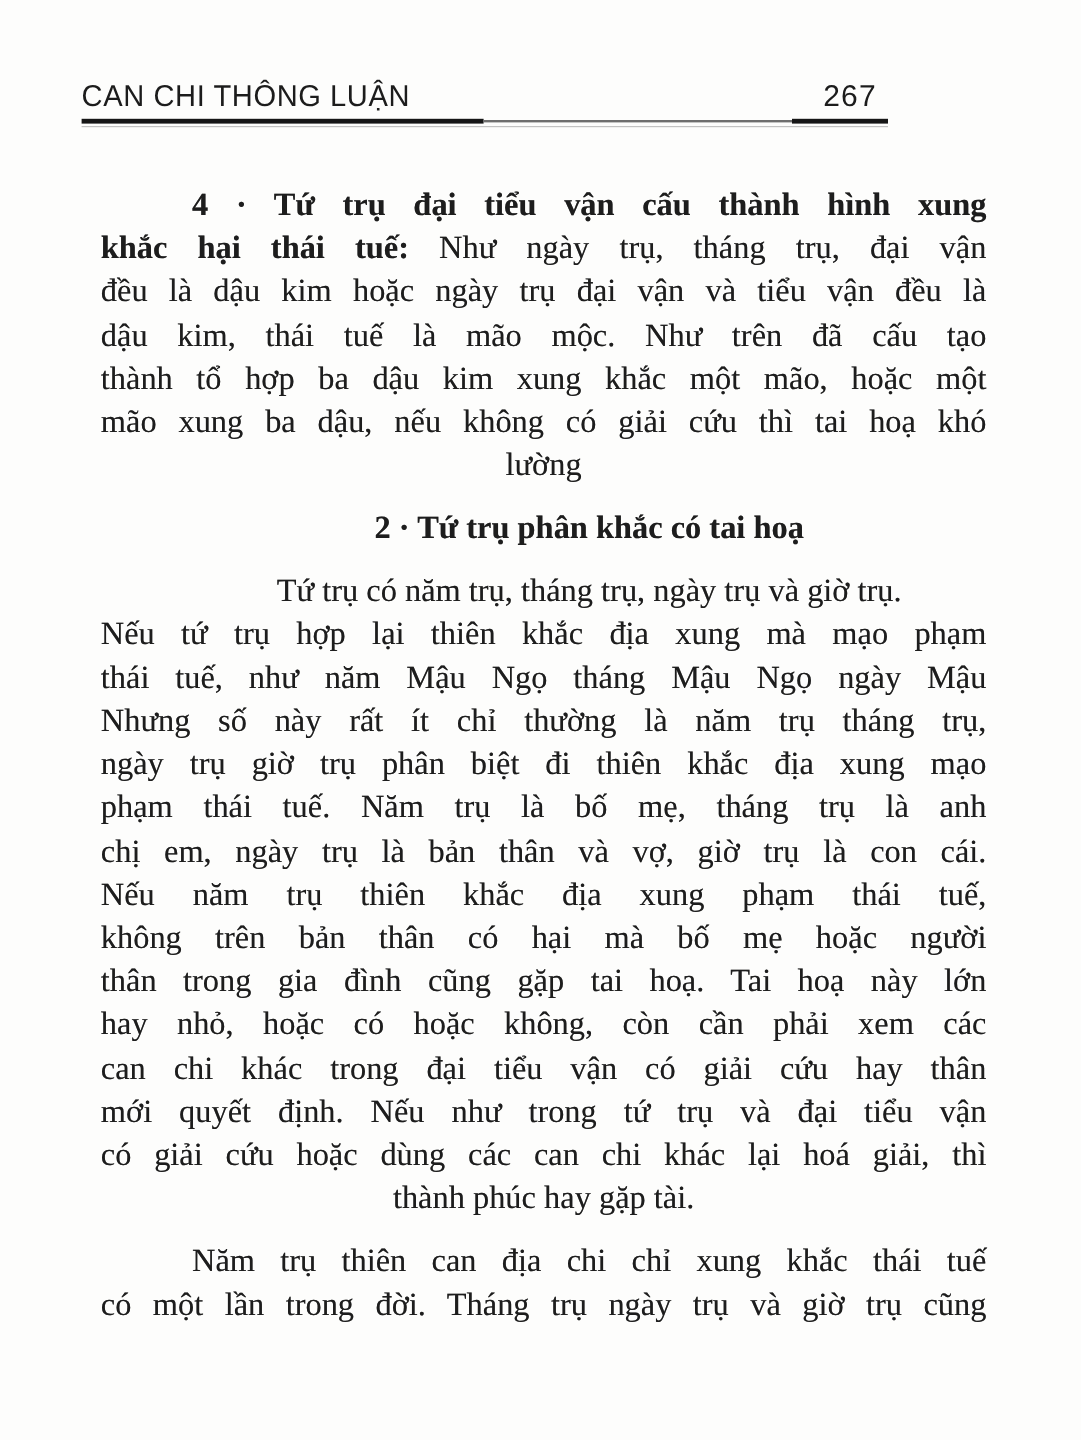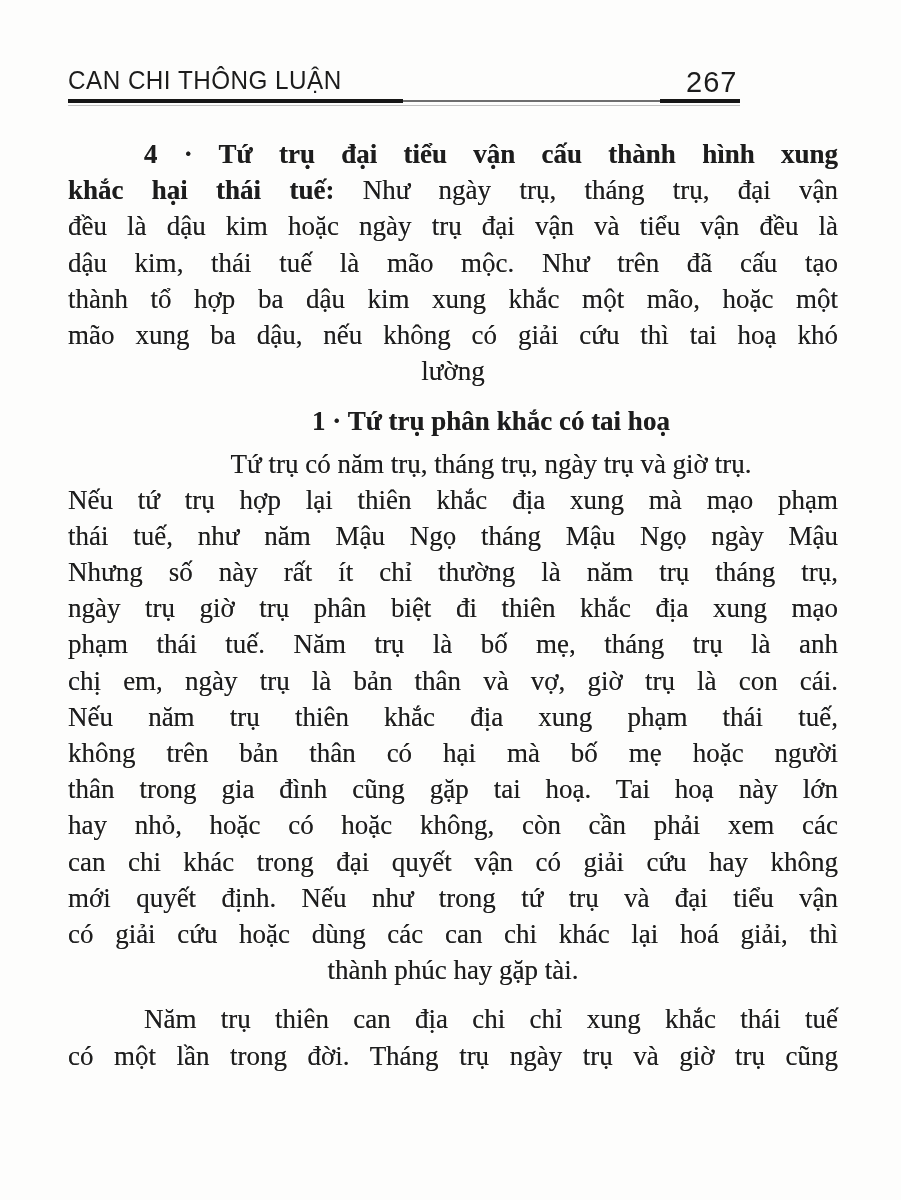--- a/index.html
+++ b/index.html
@@ -17,33 +17,33 @@
     font-family: "Liberation Sans", sans-serif;
     color: #1c1c1c;
   }
   .header-title {
     position: absolute; left: 0; top: 0;
     font-size: 25px; letter-spacing: 0.5px;
     transform: scaleX(0.97); transform-origin: left;
   }
   .page-number {
     position: absolute; left: 618px; top: 0;
-    font-size: 29px; letter-spacing: 1px;
+    font-size: 25px; letter-spacing: 1px;
   }
   .rule { position: absolute; top: 99px; left: 68px; width: 772px; height: 10px; }
   .rule-thick-left  { position: absolute; left: 0;   top: 0; width: 335px; height: 4px; background: #161616; }
   .rule-thin        { position: absolute; left: 335px; top: 1px; width: 257px; height: 2px; background: #6e6e6e; }
   .rule-thick-right { position: absolute; left: 592px; top: 0; width: 80px;  height: 4px; background: #161616; }
   .rule-shadow      { position: absolute; left: 0;   top: 6px; width: 672px; height: 1px; background: #c2c2c2; }
   .body-text {
     position: absolute;
     top: 136px; left: 68px; width: 770px;
     color: #1d1d1d;
   }
-  .block { margin: 0; }
+  .block { margin: 16px; }
   .block-heading { margin-top: 14px; margin-bottom: 6px; }
   .block-closing { margin-top: 13px; font-family: Liberation Serif, serif; }
   .line {
     height: 36.2px;
     line-height: 36.2px;
     font-size: 27px;
     text-align: center;
     white-space: nowrap;
     text-shadow: 0 0 0.4px rgba(20,20,20,0.55);
   }
@@ -73,35 +73,35 @@
       <div class="block block-body">
         <div class="line just indent"><span class="seg b">4 · Tứ trụ đại tiểu vận cấu thành hình xung</span></div>
         <div class="line just"><span class="seg b">khắc hại thái tuế:</span><span class="seg"> Như ngày trụ, tháng trụ, đại vận</span></div>
         <div class="line just"><span class="seg">đều là dậu kim hoặc ngày trụ đại vận và tiểu vận đều là</span></div>
         <div class="line just"><span class="seg">dậu kim, thái tuế là mão mộc. Như trên đã cấu tạo</span></div>
         <div class="line just"><span class="seg">thành tổ hợp ba dậu kim xung khắc một mão, hoặc một</span></div>
         <div class="line just"><span class="seg">mão xung ba dậu, nếu không có giải cứu thì tai hoạ khó</span></div>
         <div class="line"><span class="seg">lường</span></div>
       </div>
       <div class="block block-heading">
-        <div class="line indent"><span class="seg b">1 · Tứ trụ phân khắc có tai hoạ</span></div>
+        <div class="line indent"><span class="seg b">2 · Tứ trụ phân khắc có tai hoạ</span></div>
       </div>
       <div class="block block-body">
         <div class="line indent"><span class="seg">Tứ trụ có năm trụ, tháng trụ, ngày trụ và giờ trụ.</span></div>
         <div class="line just"><span class="seg">Nếu tứ trụ hợp lại thiên khắc địa xung mà mạo phạm</span></div>
         <div class="line just"><span class="seg">thái tuế, như năm Mậu Ngọ tháng Mậu Ngọ ngày Mậu</span></div>
         <div class="line just"><span class="seg">Nhưng số này rất ít chỉ thường là năm trụ tháng trụ,</span></div>
         <div class="line just"><span class="seg">ngày trụ giờ trụ phân biệt đi thiên khắc địa xung mạo</span></div>
         <div class="line just"><span class="seg">phạm thái tuế. Năm trụ là bố mẹ, tháng trụ là anh</span></div>
         <div class="line just"><span class="seg">chị em, ngày trụ là bản thân và vợ, giờ trụ là con cái.</span></div>
         <div class="line just"><span class="seg">Nếu năm trụ thiên khắc địa xung phạm thái tuế,</span></div>
         <div class="line just"><span class="seg">không trên bản thân có hại mà bố mẹ hoặc người</span></div>
         <div class="line just"><span class="seg">thân trong gia đình cũng gặp tai hoạ. Tai hoạ này lớn</span></div>
         <div class="line just"><span class="seg">hay nhỏ, hoặc có hoặc không, còn cần phải xem các</span></div>
-        <div class="line just"><span class="seg">can chi khác trong đại quyết vận có giải cứu hay không</span></div>
+        <div class="line just"><span class="seg">can chi khác trong đại tiểu vận có giải cứu hay thân</span></div>
         <div class="line just"><span class="seg">mới quyết định. Nếu như trong tứ trụ và đại tiểu vận</span></div>
         <div class="line just"><span class="seg">có giải cứu hoặc dùng các can chi khác lại hoá giải, thì</span></div>
         <div class="line"><span class="seg">thành phúc hay gặp tài.</span></div>
       </div>
       <div class="block block-closing">
         <div class="line just indent"><span class="seg">Năm trụ thiên can địa chi chỉ xung khắc thái tuế</span></div>
         <div class="line just"><span class="seg">có một lần trong đời. Tháng trụ ngày trụ và giờ trụ cũng</span></div>
       </div>
     </main>
 </div>

